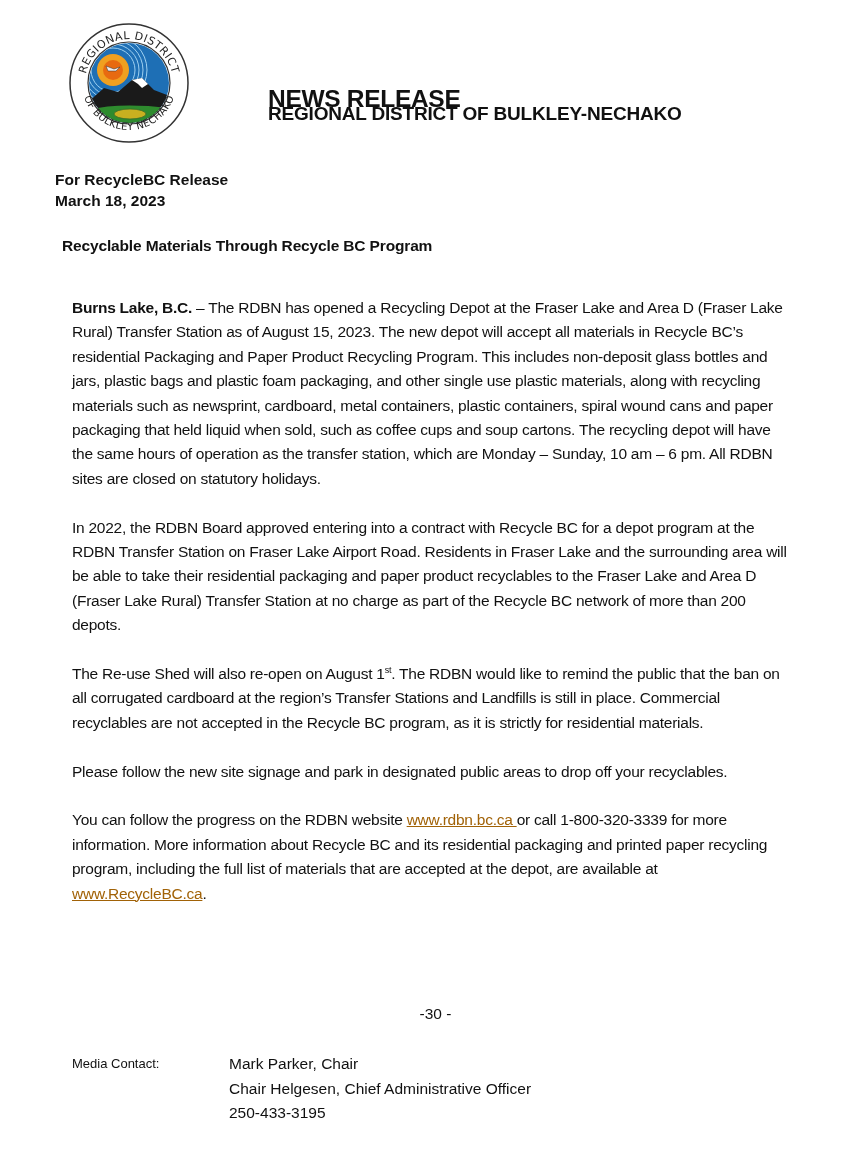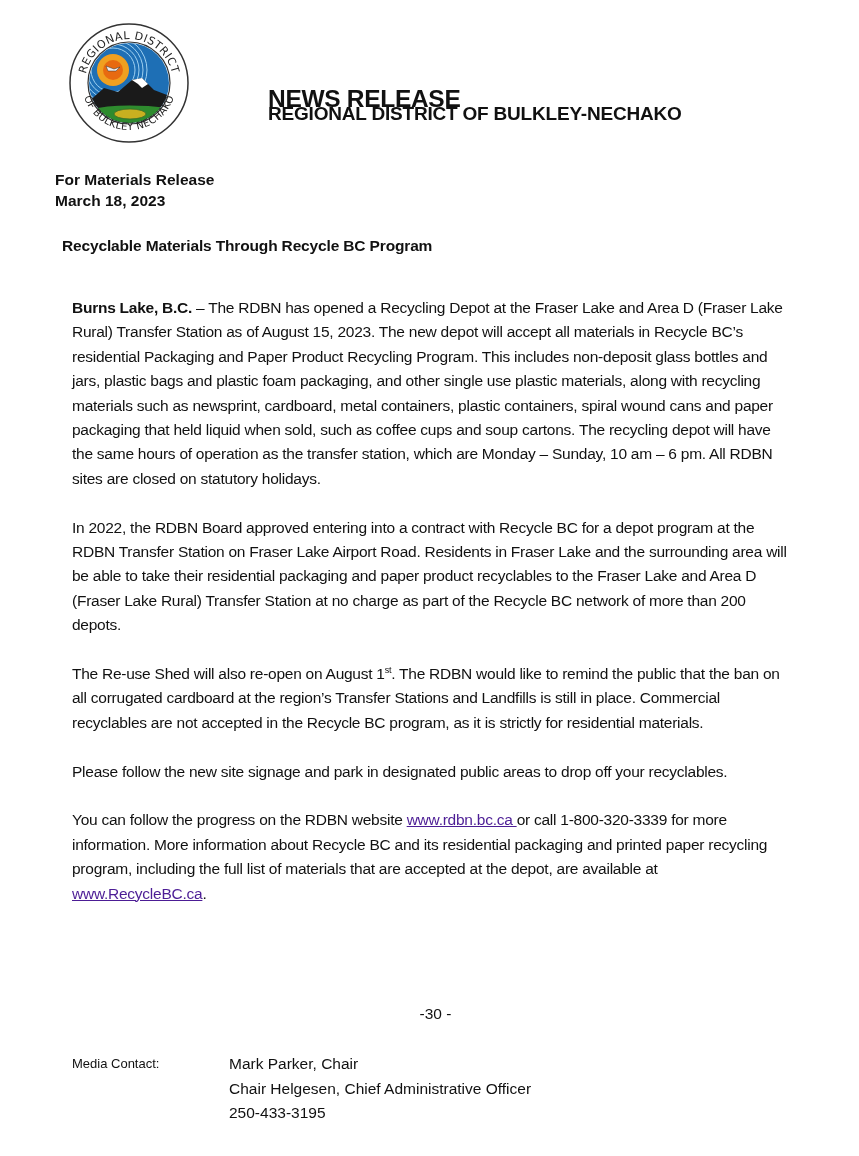--- a/index.html
+++ b/index.html
@@ -27,21 +27,21 @@
   }
   .headline {
     position: absolute; left: 62px; top: 235px; width: 710px;
     font-size: 15.5px; font-weight: bold; line-height: 21.5px; letter-spacing: -0.15px;
   }
   .body-text {
     position: absolute; left: 72px; top: 296px; width: 720px;
     font-size: 15.5px; line-height: 24.4px; letter-spacing: -0.25px;
   }
   .body-text p { margin: 0 0 24.4px 0; }
-  .body-text a { color: #4c1d95; text-decoration: underline; }
+  .body-text a { color: #a16207; text-decoration: underline; }
   .body-text sup { font-size: 9px; vertical-align: 6px; line-height: 0; }
   .bold-lead { font-weight: bold; }
   .end-mark {
     position: absolute; left: 0; width: 859px; top: 1003px; text-align: center;
     font-size: 15.5px; line-height: 22px; padding-left: 12px; box-sizing: border-box;
   }
   .contact-label {
     position: absolute; left: 72px; top: 1052px; font-size: 13px; line-height: 24px;
   }
   .contact-lines {
@@ -82,21 +82,21 @@
     </text>
     <text font-family="DejaVu Sans, sans-serif" font-size="10" fill="#222" letter-spacing="0.3">
       <textPath href="#arcBot" startOffset="50%" text-anchor="middle">OF BULKLEY NECHAKO</textPath>
     </text>
   </svg>
 </div>
 
 <div class="org-title">REGIONAL DISTRICT OF BULKLEY-NECHAKO</div>
 <div class="news-release">NEWS RELEASE</div>
 
-<div class="release-type">For Materials Release</div>
+<div class="release-type">For RecycleBC Release</div>
 <div class="release-date">March 18, 2023</div>
 
 <div class="headline">
   <div>Recyclable Materials Through Recycle BC Program</div>
 </div>
 
 <div class="body-text">
   <p><span class="bold-lead">Burns Lake, B.C.</span><span> – The RDBN has opened a Recycling Depot at the Fraser Lake and Area D (Fraser Lake Rural) Transfer Station as of August 15, 2023.  The new depot will accept all materials in Recycle BC’s residential Packaging and Paper Product Recycling Program. This includes non-deposit glass bottles and jars, plastic bags and plastic foam packaging, and other single use plastic materials, along with recycling materials such as newsprint, cardboard, metal containers, plastic containers, spiral wound cans and paper packaging that held liquid when sold, such as coffee cups and soup cartons. The recycling depot will have the same hours of operation as the transfer station, which are Monday – Sunday, 10 am – 6 pm. All RDBN sites are closed on statutory holidays.</span></p>
   <p>In 2022, the RDBN Board approved entering into a contract with Recycle BC for a depot program at the RDBN Transfer Station on Fraser Lake Airport Road. Residents in Fraser Lake and the surrounding area will be able to take their residential packaging and paper product recyclables to the Fraser Lake and Area D (Fraser Lake Rural) Transfer Station at no charge as part of the Recycle BC network of more than 200 depots.</p>
   <p><span>The Re-use Shed will also re-open on August 1</span><sup>st</sup><span>. The RDBN would like to remind the public that the ban on all corrugated cardboard at the region’s Transfer Stations and Landfills is still in place. Commercial recyclables are not accepted in the Recycle BC program, as it is strictly for residential materials.</span></p>

